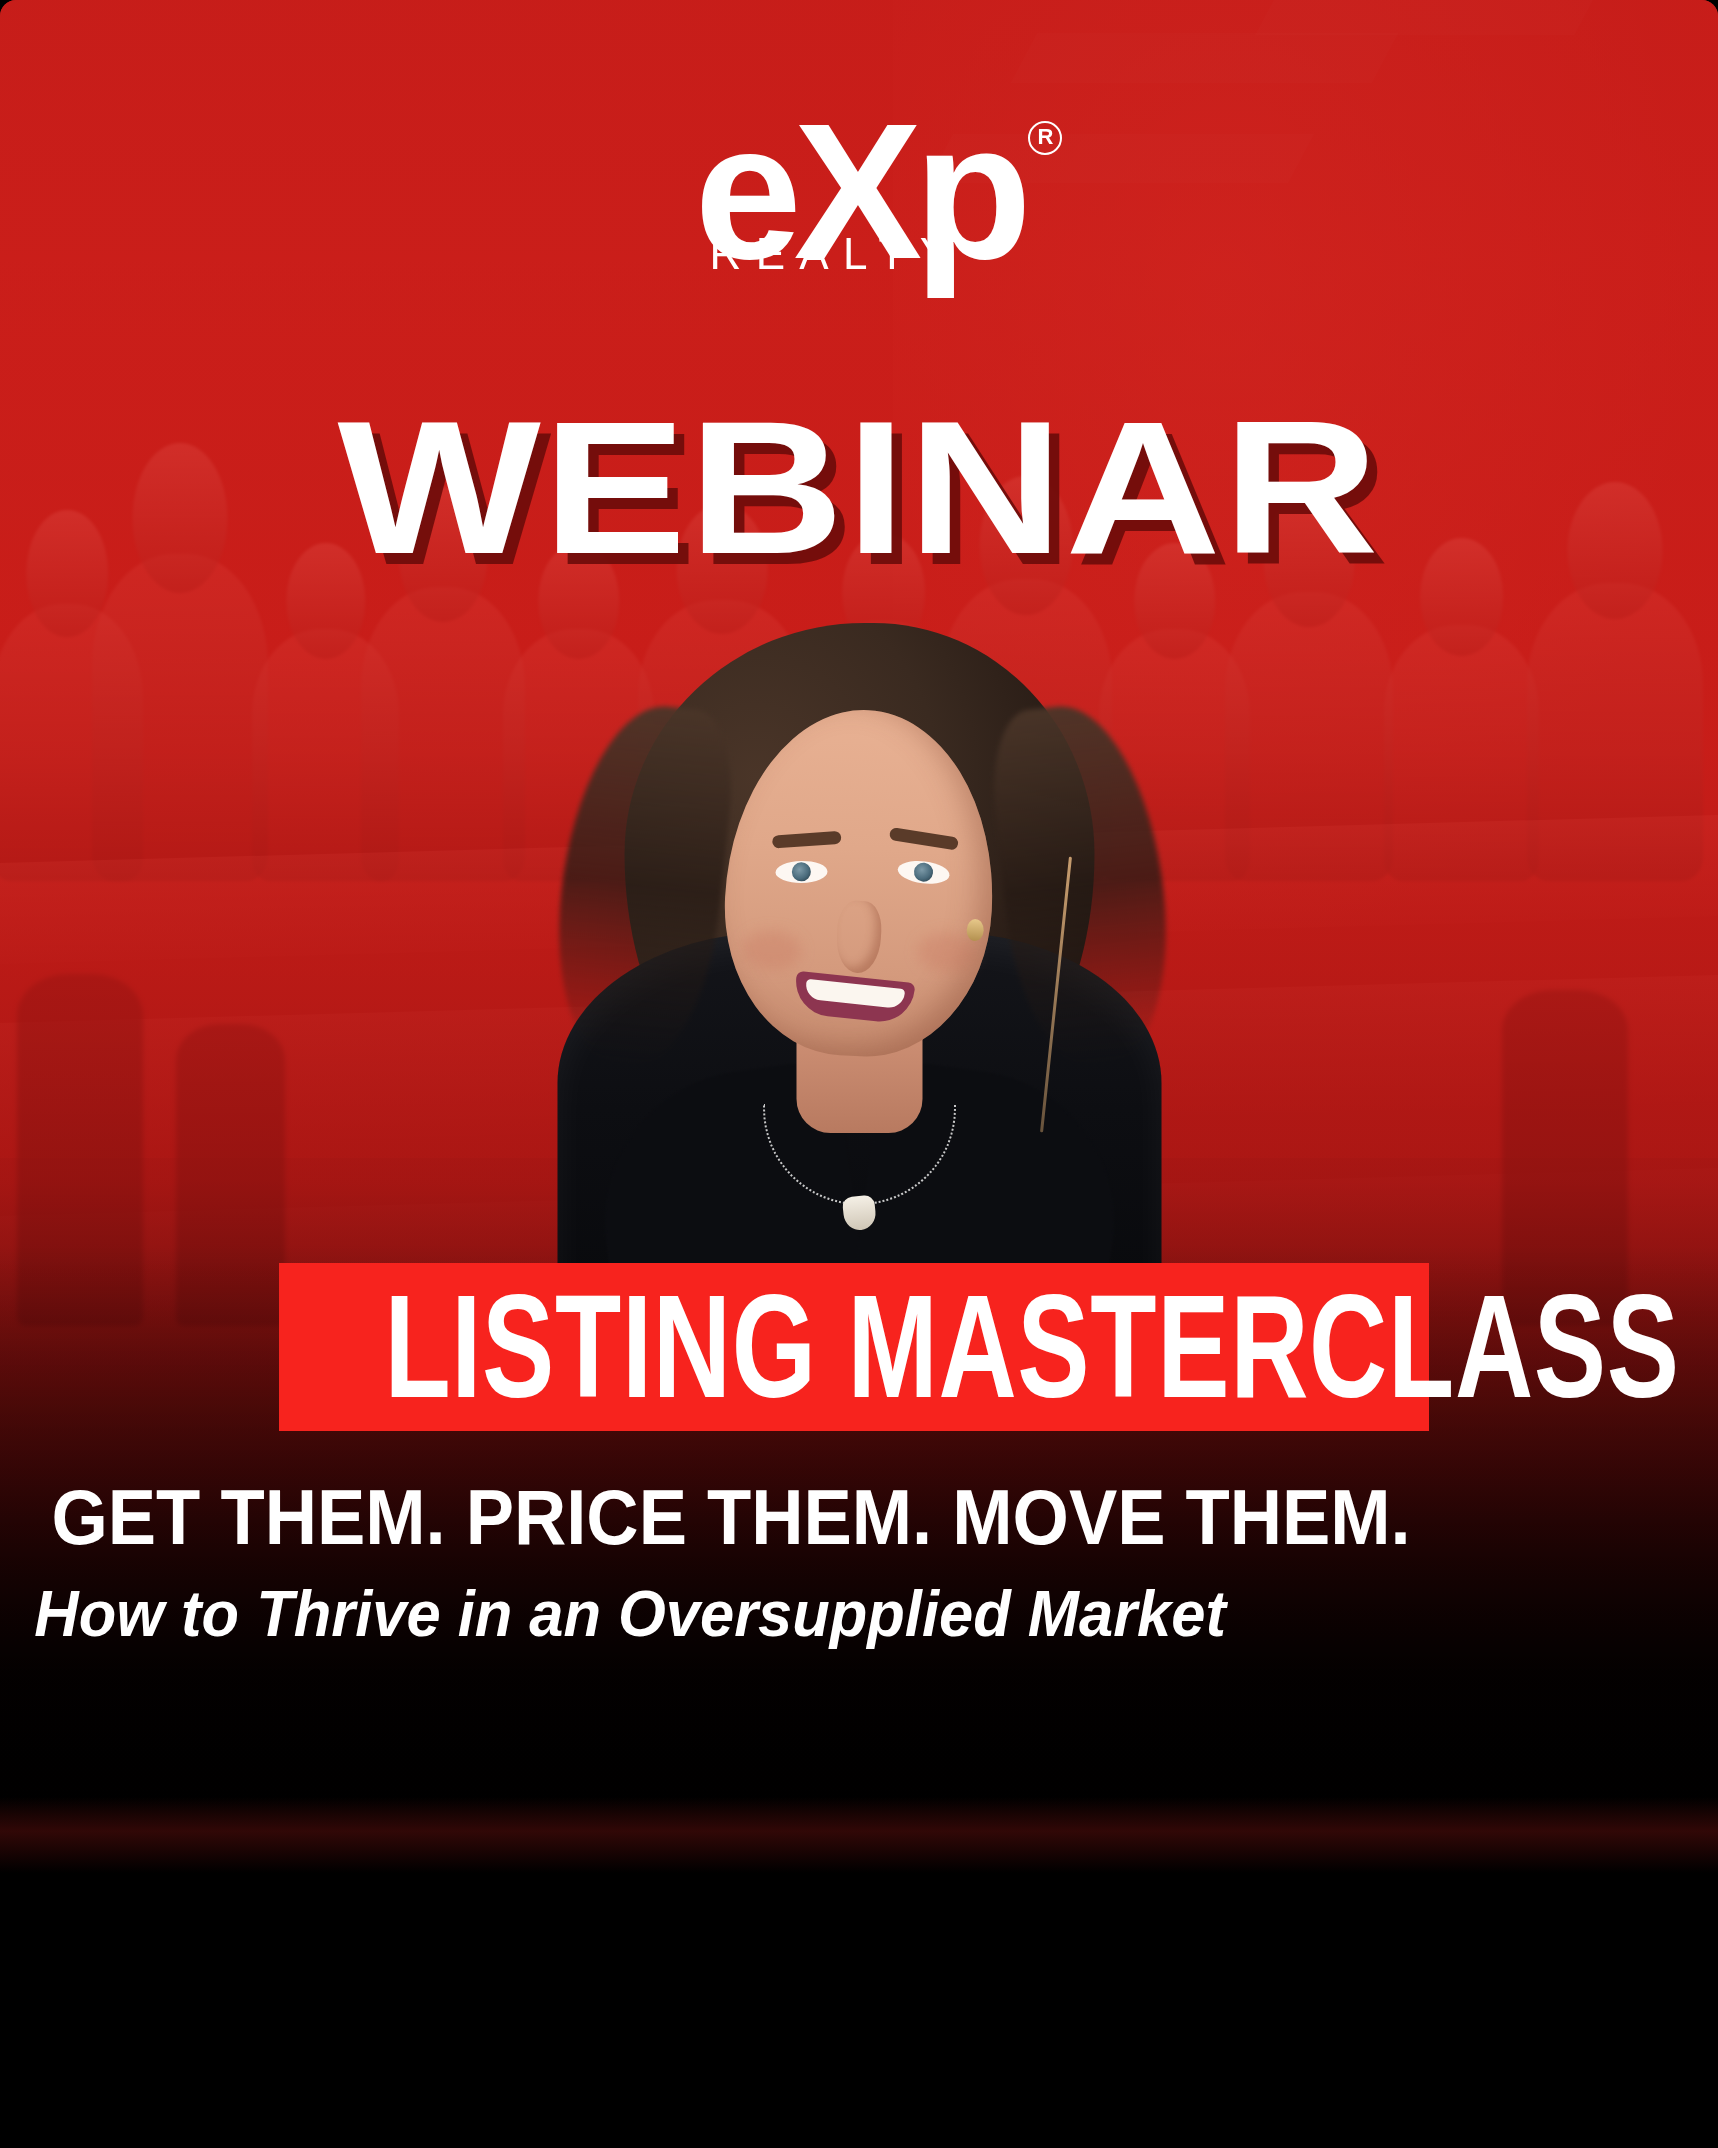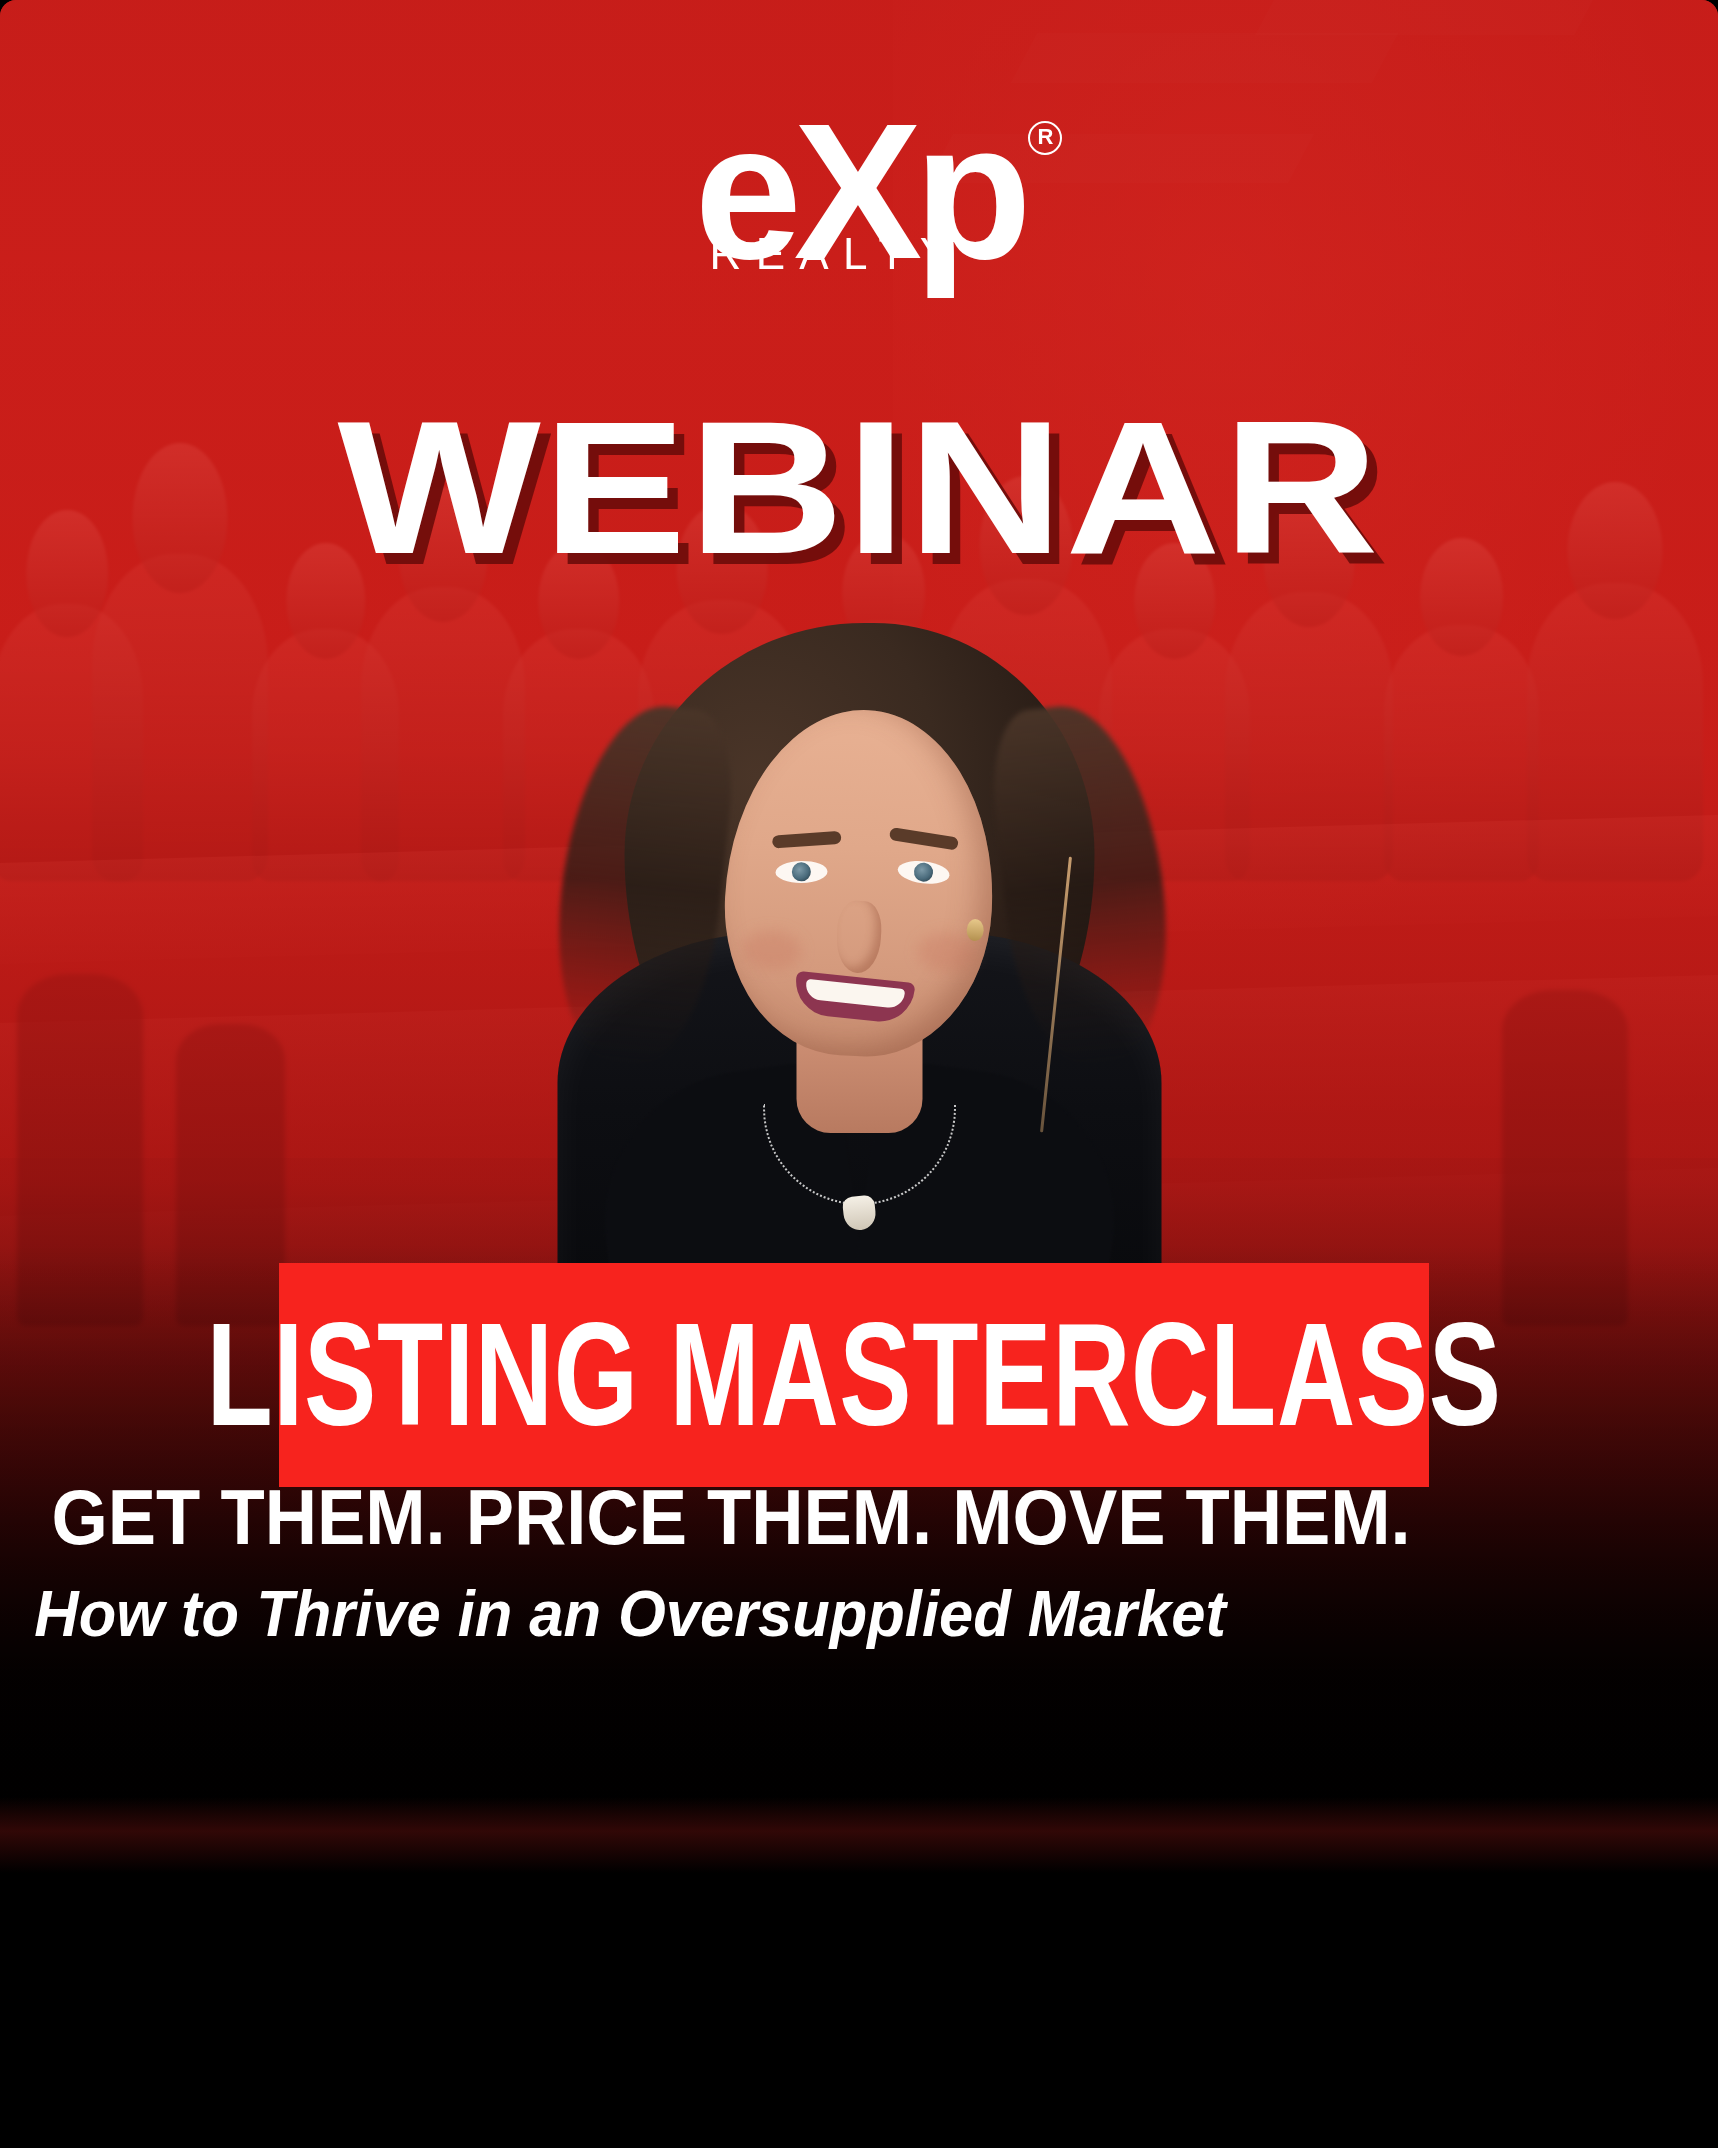--- a/index.html
+++ b/index.html
@@ -336,26 +336,26 @@
     transform: rotate(6deg);
     border-radius: 1.7px;
   }
 
   
   .banner {
     position: absolute;
     left: 279px;
     top: 1263px;
     width: 1150px;
-    height: 224px;
+    height: 168px;
     background: #f7231e;
     z-index: 7;
     display: flex;
     align-items: center;
-    justify-content: center;
+    justify-content: flex-start;
   }
   .banner-text {
     color: #ffffff;
     font-size: 126px;
     font-weight: 700;
     letter-spacing: 0.8px;
     transform: scaleX(.86) scaleY(1.16);
     white-space: nowrap;
     line-height: 1;
   }

